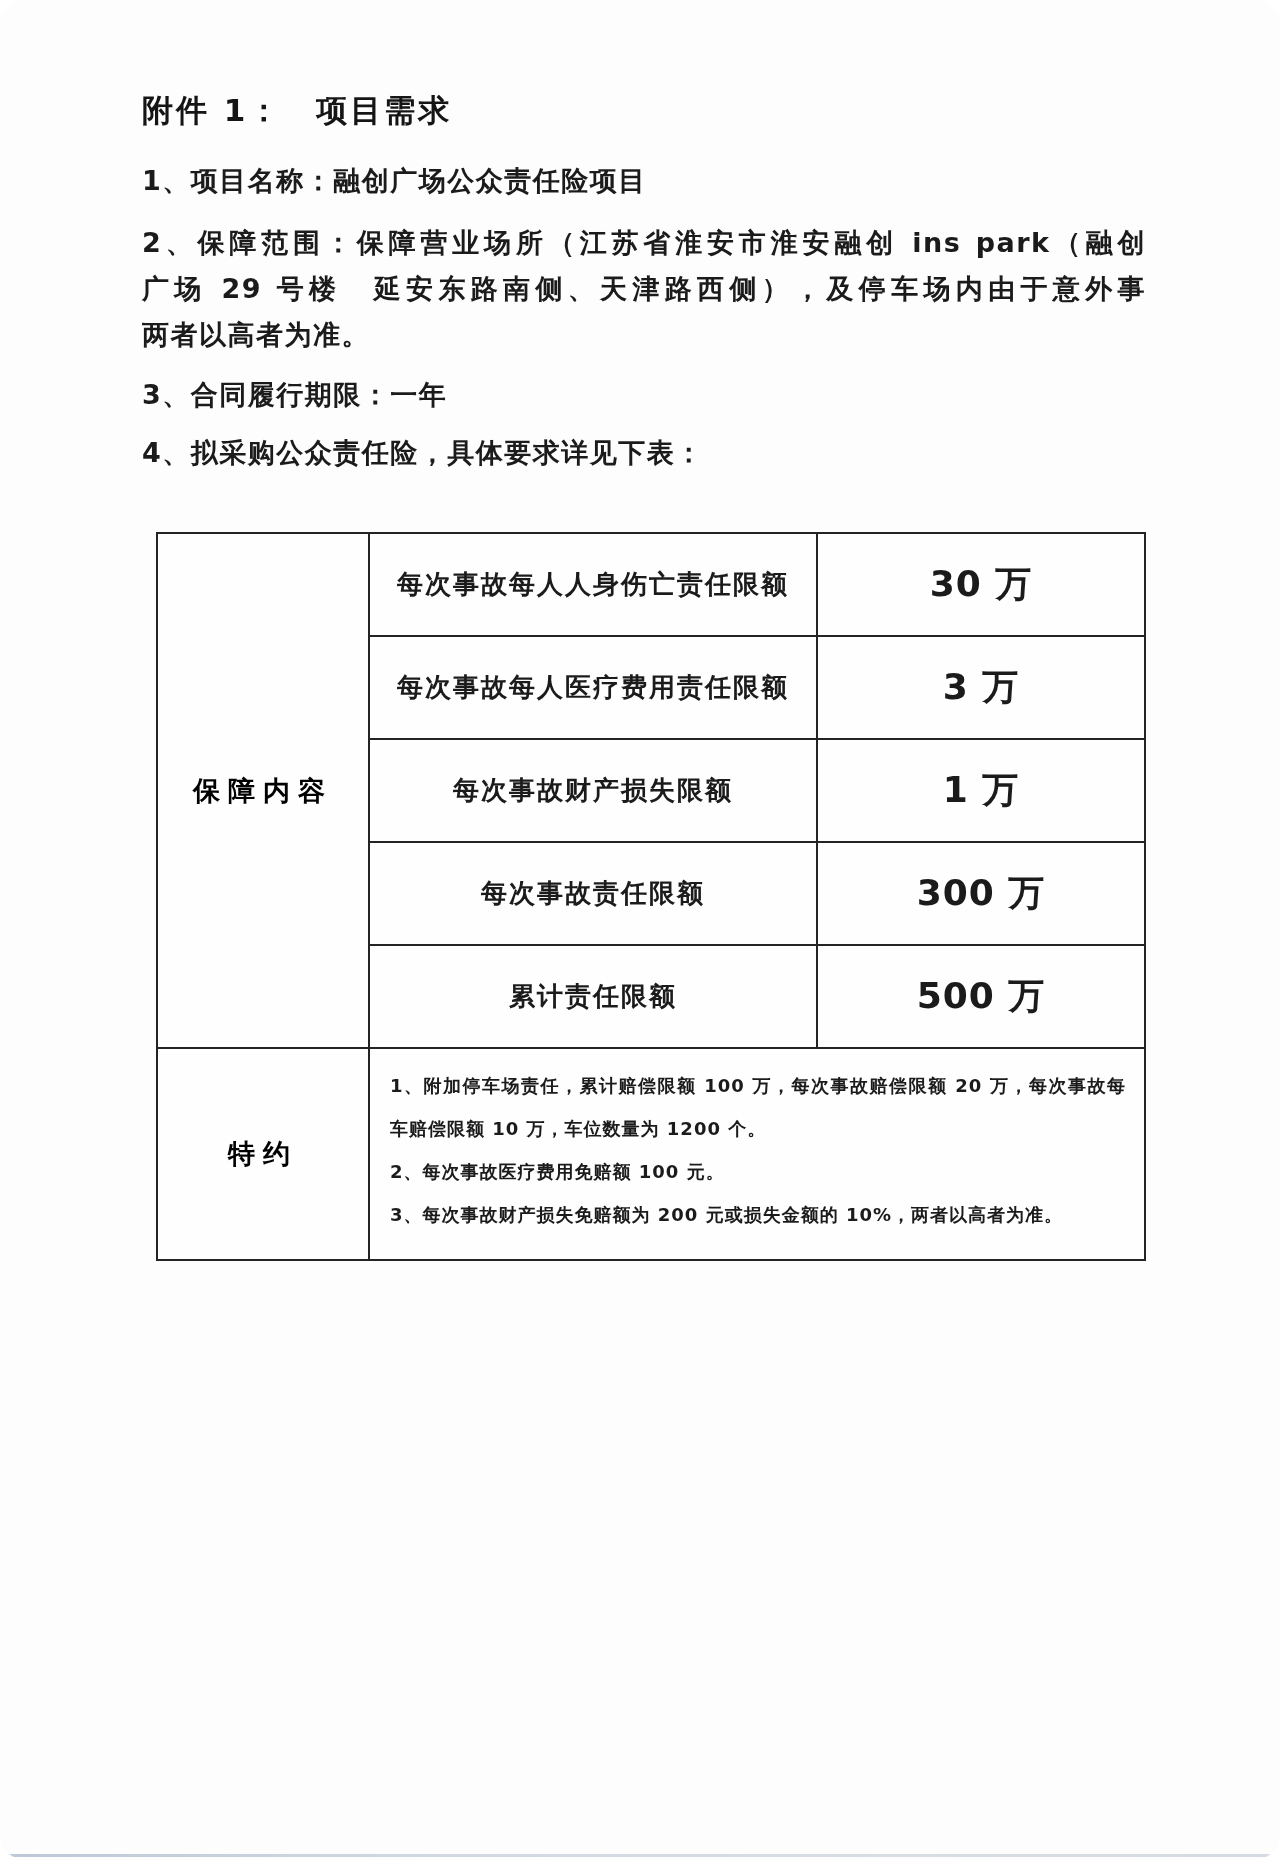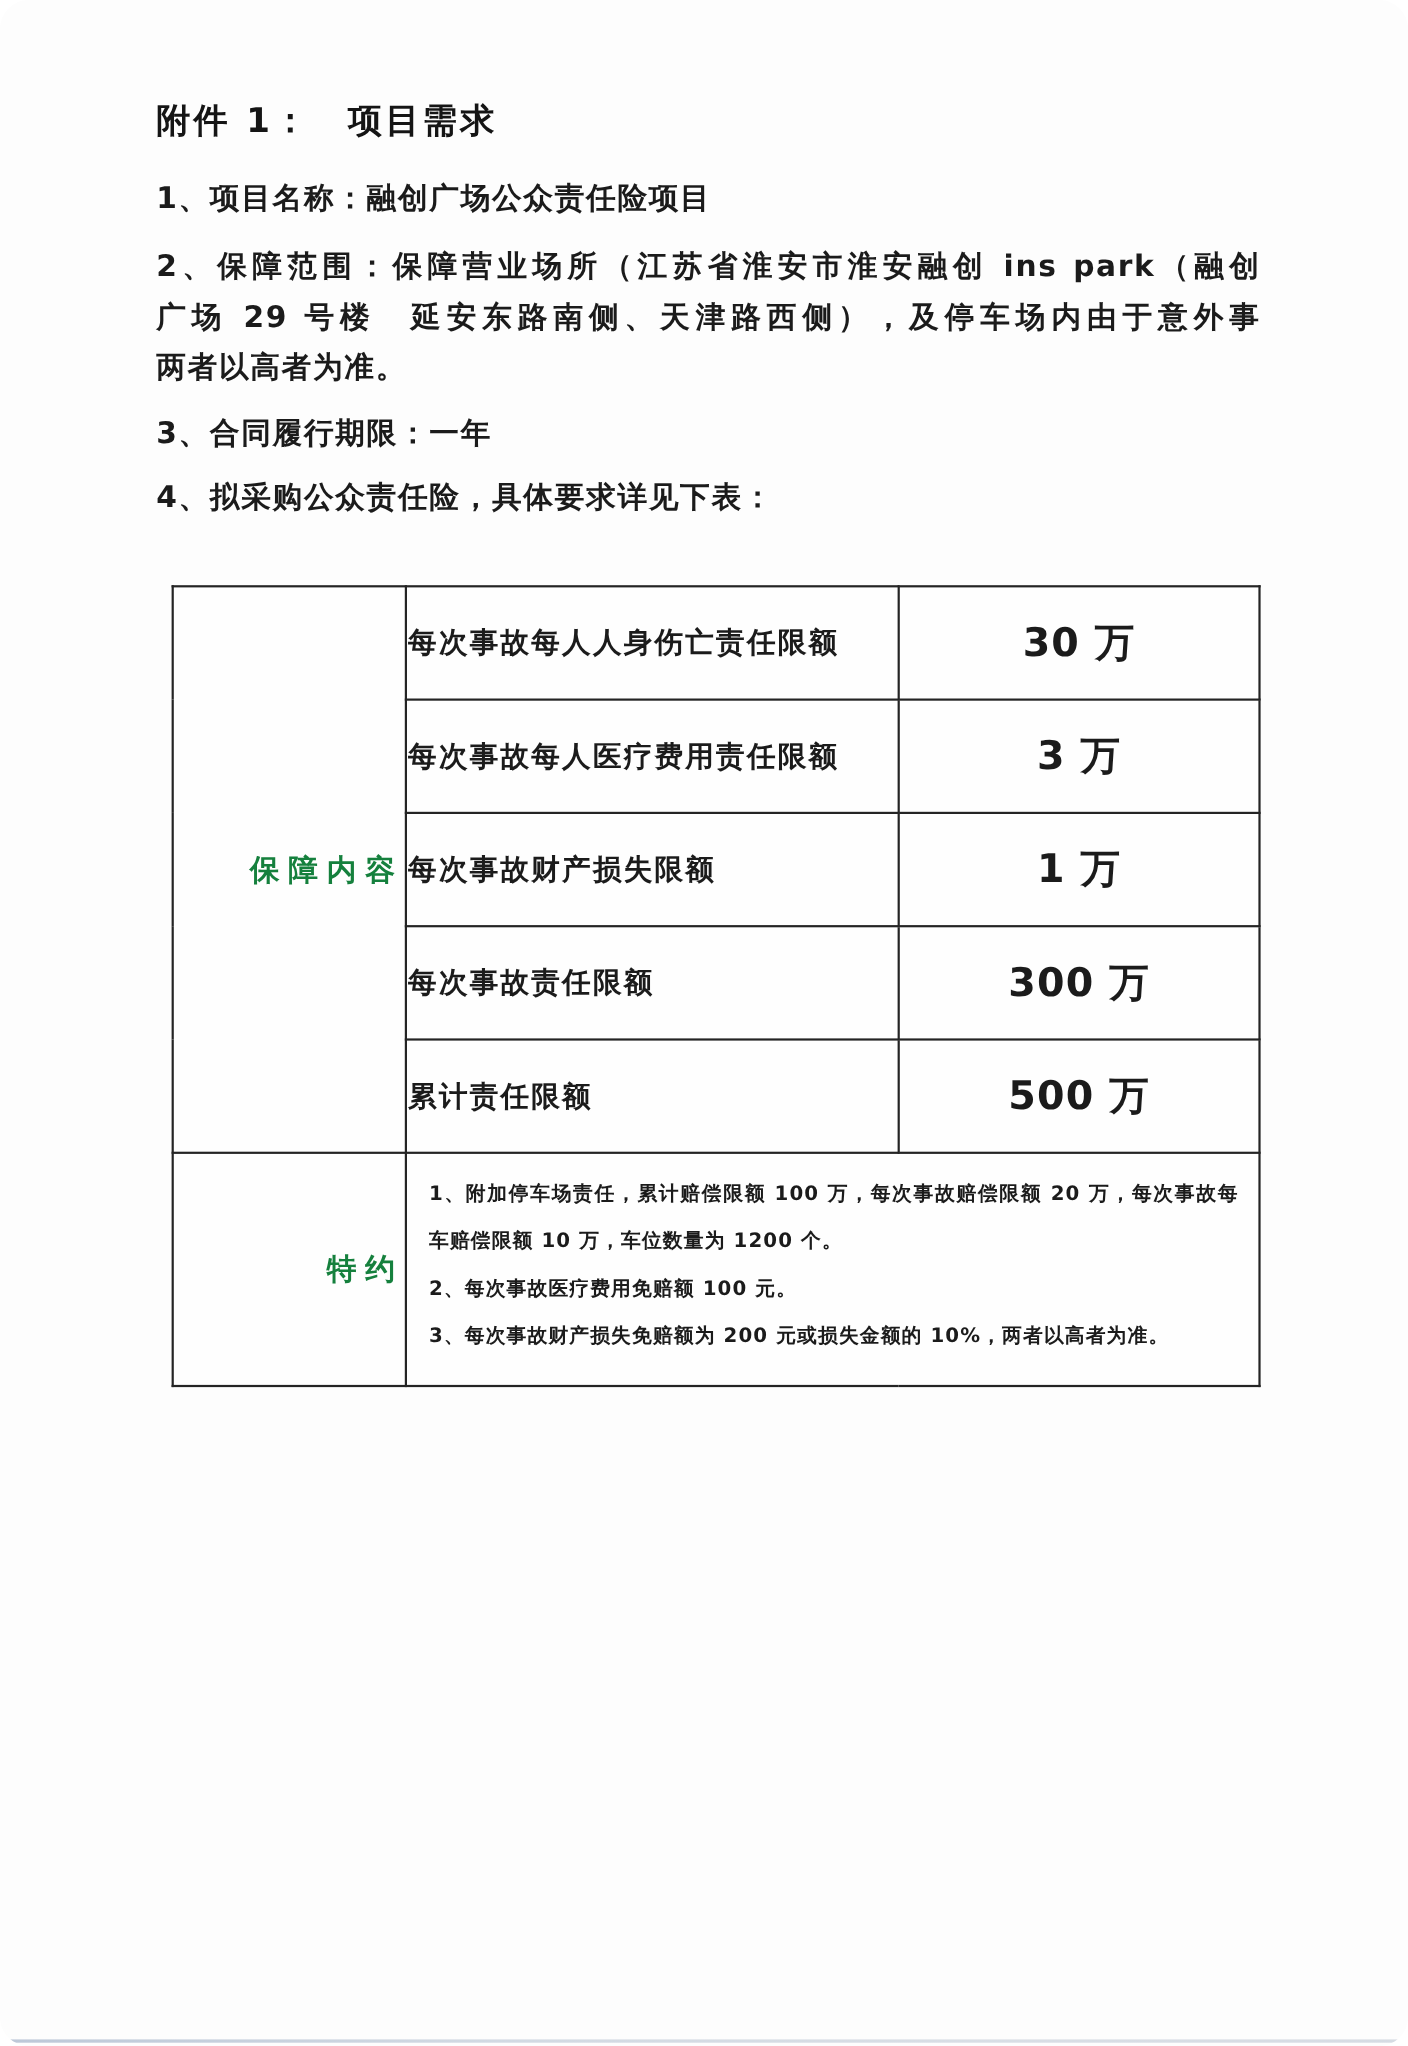--- a/index.html
+++ b/index.html
@@ -56,27 +56,27 @@
     margin: 56px 0 0 14px;
   }
   .req-table td {
     border: 2px solid #242424;
     vertical-align: middle;
     background: #fefefe;
   }
   .req-table tr.limit-row { height: 103px; }
   .req-table tr.special-row { height: 212px; }
   .group-cell {
-    text-align: right;
+    text-align: center;
     font-size: 27px;
     letter-spacing: 8px;
-    color: #15803d;
+    color: #000000;
   }
   .item-cell {
-    text-align: left;
+    text-align: center;
     font-size: 26px;
     letter-spacing: 2px;
   }
   .value-cell {
     text-align: center;
     font-size: 36px;
     letter-spacing: 1px;
     margin-left: 16px;
   }
   .special-cell {

